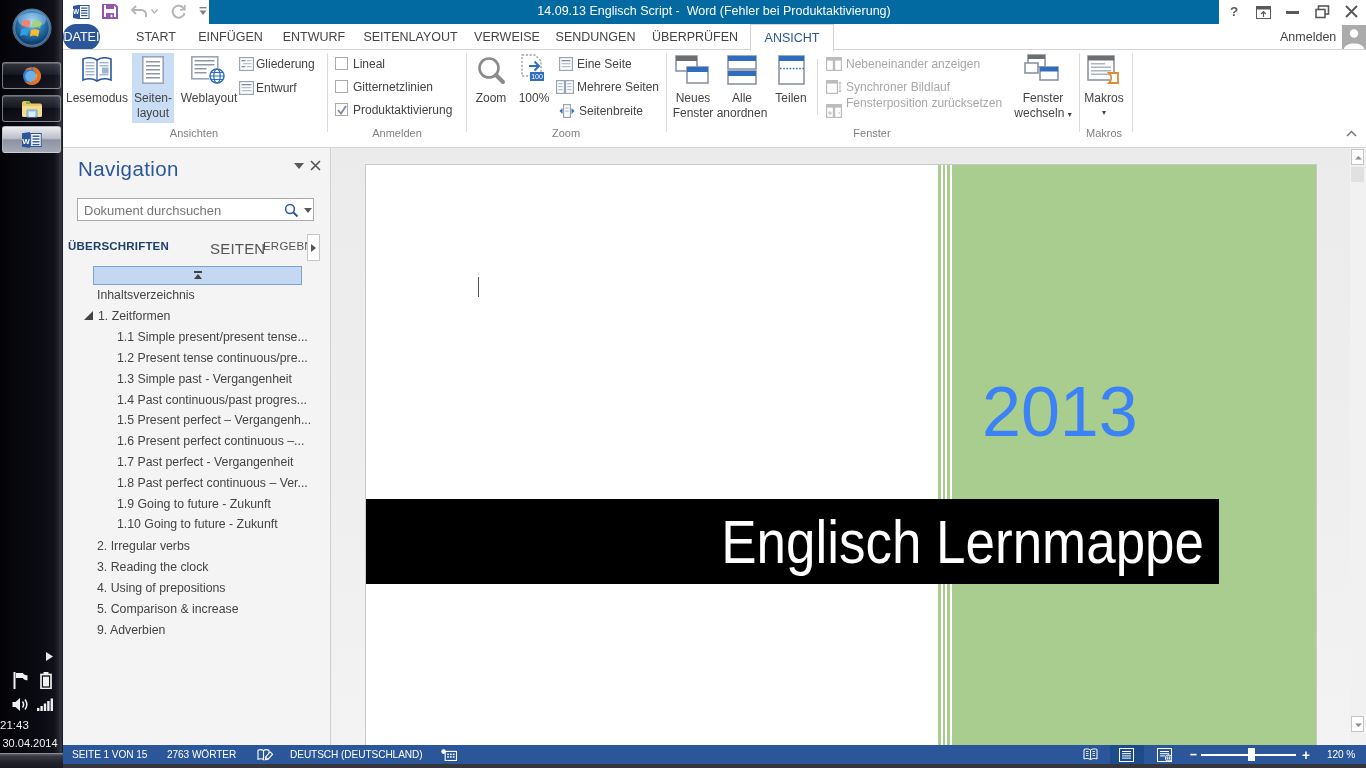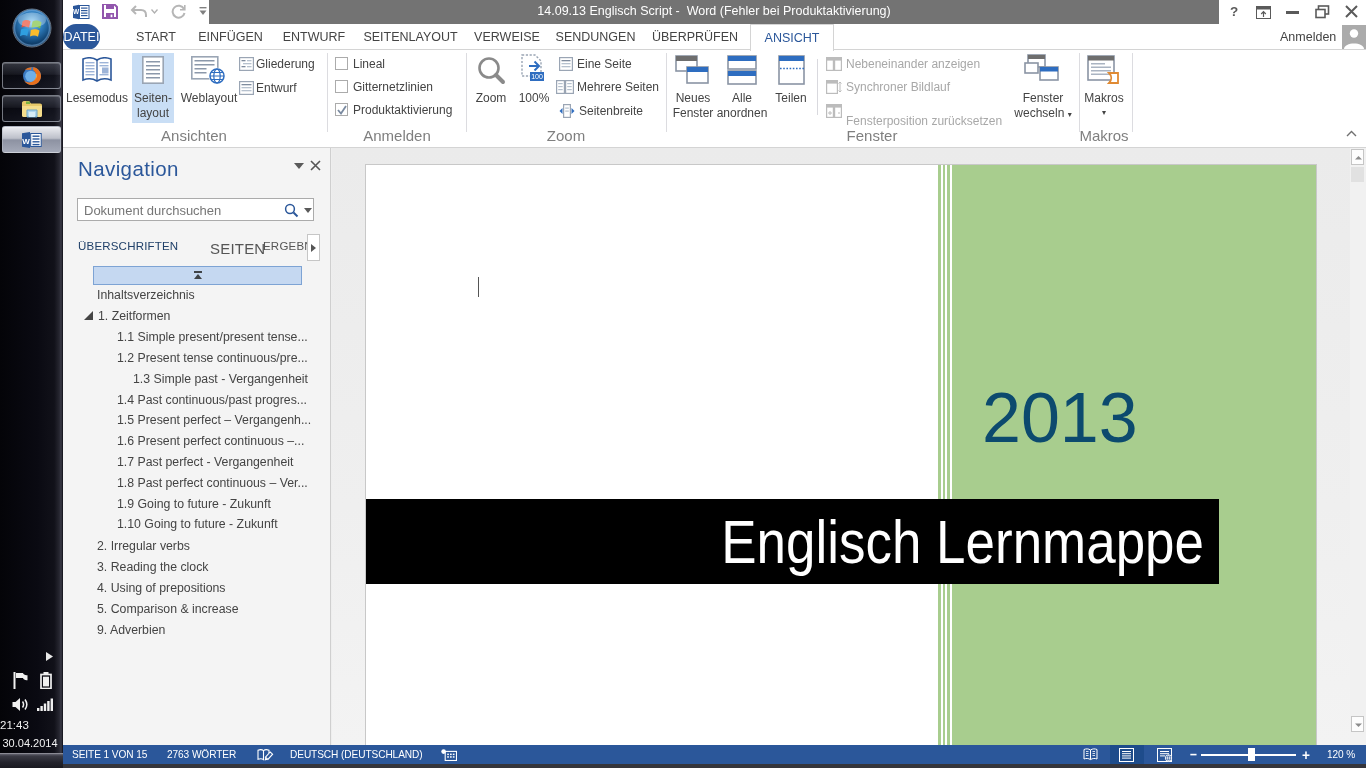--- a/index.html
+++ b/index.html
@@ -13,35 +13,35 @@
     border:1px solid rgba(185,190,200,.6);
     background:linear-gradient(180deg,rgba(115,120,135,.42) 0%,rgba(65,70,85,.28) 45%,rgba(20,23,35,.3) 50%,rgba(36,39,52,.4) 100%);
     box-shadow:inset 0 1px 0 rgba(255,255,255,.2);
   }
   .tbtn.active {
     background:linear-gradient(180deg,#ecedf1 0%,#bdc0ca 45%,#8d92a2 52%,#a4a9b8 100%);
   }
   .tbtn svg, .tbtn .cic { position:absolute; left:50%; top:50%; transform:translate(-50%,-50%); }
   #win { position:absolute; left:63px; top:0; width:1303px; height:768px; background:#fff; }
   #titlebar { position:absolute; left:0; top:0; width:1303px; height:24px; background:#fff; }
-  #redbar { position:absolute; left:146px; top:0; width:1010px; height:24px; background:#737373;
+  #redbar { position:absolute; left:146px; top:0; width:1010px; height:24px; background:#0369a1;
     color:#fff; font-size:12.5px; text-align:center; line-height:23px; }
   .winctl { position:absolute; top:0; height:24px; color:#5a5a5a; text-align:center; }
   #tabrow { position:absolute; left:0; top:24px; width:1303px; height:26px; background:#fff; }
   #tabline { position:absolute; left:0; top:49px; width:1303px; height:1px; background:#d4d4d4; }
   .tab { position:absolute; top:0; height:26px; line-height:27px; font-size:12.5px; color:#444;
     text-align:center; }
   #tab-datei { left:0; width:37px; background:#2b579a; color:#fff;border-radius:13px; }
   #tab-ansicht { left:687px; width:84px; background:#fff; border:1px solid #d4d4d4; border-bottom:none;
     color:#2b579a; height:27px; z-index:3; }
   #ribbon { position:absolute; left:0; top:50px; width:1303px; height:97px; background:#fff;
     font-size:12px; color:#444; }
   #ribborder { position:absolute; left:0; top:147px; width:1303px; height:1px; background:#d4d4d4; }
   .gsep { position:absolute; top:3px; height:79px; width:1px; background:#dcdce0; }
-  .glabel { position:absolute; top:77px; height:15px; font-size:15px; color:#7f7f7f; text-align:center; white-space:nowrap; }
+  .glabel { position:absolute; top:77px; height:15px; font-size:11px; color:#7f7f7f; text-align:center; white-space:nowrap; }
   .rtext { position:absolute; font-size:12px; color:#444; white-space:nowrap; line-height:15px; }
   .ctr { text-align:center; }
   .gray { color:#a8a8a8 !important; }
   .check { position:absolute; width:13px; height:13px; border:1px solid #ababab; background:#fff; }
   #content { position:absolute; left:0; top:148px; width:1303px; height:597px; background:#eeeeee; }
   #navpane { position:absolute; left:0; top:0; width:268px; height:597px;
     background:#f4f4f4; border-right:1px solid #cfcfcf; }
   #docarea { position:absolute; left:269px; top:0; width:1018px; height:597px; background:linear-gradient(180deg,#ebebeb 0%,#efefef 60%,#f3f3f3 100%); }
   #scroll { position:absolute; left:1287px; top:0; width:16px; height:597px; background:#f1f1f1; }
   .sbox { position:absolute; left:1px; width:13px; height:16px; background:#fdfdfd; border:1px solid #c5c5c5; }
@@ -353,21 +353,21 @@
       <path d="M14 2 V12 M12.5 3.5 L14 2 L15.5 3.5 M12.5 10.5 L14 12 L15.5 10.5" stroke="#bcbcbc" fill="none"></path>
     </svg>
     <div class="rtext gray" style="left:783px;top:30px">Synchroner Bildlauf</div>
     <svg class="abs" style="left:763px;top:54px" width="16" height="14" viewBox="0 0 16 14">
       <rect x="0.6" y="0.6" width="6.8" height="12.8" fill="#fff" stroke="#bcbcbc" stroke-width="1.2"></rect>
       <rect x="8.6" y="0.6" width="6.8" height="12.8" fill="#fff" stroke="#bcbcbc" stroke-width="1.2"></rect>
       <rect x="0.6" y="0.6" width="6.8" height="3" fill="#bcbcbc"></rect>
         <rect x="8.6" y="0.6" width="6.8" height="3" fill="#bcbcbc"></rect>
       <path d="M4 7 V11 M2 9 H6 M12 9 H14" stroke="#bcbcbc" stroke-width="1"></path>
     </svg>
-    <div class="rtext gray" style="left:783px;top:64px">Fensterposition zurücksetzen</div>
+    <div class="rtext gray" style="left:783px;top:46px">Fensterposition zurücksetzen</div>
     <svg class="abs" style="left:961px;top:4px" width="38" height="30" viewBox="0 0 38 30">
       <rect x="4" y="1" width="17" height="12" fill="#fff" stroke="#8a94a4" stroke-width="1.6"></rect>
       <rect x="4" y="1" width="17" height="4" fill="#6e6e6e"></rect>
       <rect x="1" y="9" width="13" height="10" fill="#fff" stroke="#8a94a4" stroke-width="1.6"></rect>
       <rect x="16" y="13" width="18" height="13" fill="#fff" stroke="#8a94a4" stroke-width="1.6"></rect>
       <rect x="16" y="13" width="18" height="4.5" fill="#2e6dc0"></rect>
     </svg>
     <div class="rtext ctr" style="left:938px;top:41px;width:84px">Fenster</div>
     <div class="rtext ctr" style="left:938px;top:56px;width:84px">wechseln <span style="font-size:8px">▾</span></div>
     <svg class="abs" style="left:1024px;top:5px" width="35" height="30" viewBox="0 0 35 30">
@@ -387,21 +387,21 @@
   </div>
   <div id="ribborder"></div>
   <div id="content">
     <div id="docarea">
       <div id="page">
         <div class="abs" style="left:572px;top:0;width:378px;height:580px;background:#a8cd8e"></div>
         <div class="abs" style="left:575px;top:0;width:2px;height:580px;background:#fff"></div>
         <div class="abs" style="left:579px;top:0;width:2px;height:580px;background:#fff"></div>
         <div class="abs" style="left:584px;top:0;width:2px;height:580px;background:#fff"></div>
         <div class="abs" style="left:112px;top:112px;width:1px;height:20px;background:#555"></div>
-        <div class="abs" style="left:616px;top:207px;width:380px;height:80px;color:#0c4a6e;font-size:70px;margin-top:6px;">2013</div>
+        <div class="abs" style="left:616px;top:207px;width:380px;height:80px;color:#3b82f6;font-size:70px;">2013</div>
         <div class="abs" style="left:0;top:334px;width:853px;height:85px;background:#000;"></div>
         <div class="abs" style="left:0;top:334px;width:838px;height:85px;color:#fff;font-size:62px;text-align:right;line-height:85px;transform:scaleX(0.854);transform-origin:100% 50%;">Englisch Lernmappe</div>
       </div>
     </div>
     <div id="navpane">
       <div class="abs" style="left:15px;top:9px;font-size:20.5px;letter-spacing:.4px;color:#2b579a">Navigation</div>
       <svg class="abs" style="left:231px;top:15px" width="10" height="6" viewBox="0 0 10 6">
           <path d="M0 0 L5 6 L10 0 Z" fill="#5a5a5a"></path>
         </svg>
       <svg class="abs" style="left:247px;top:12px" width="11" height="11" viewBox="0 0 11 11">
@@ -410,42 +410,42 @@
       <div class="abs" style="left:14px;top:50px;width:237px;height:23px;background:#fff;border:1px solid #ababab">
         <div class="abs" style="left:6px;top:3.5px;font-size:13px;color:#767676">Dokument durchsuchen</div>
         <svg class="abs" style="left:206px;top:4px" width="15" height="15" viewBox="0 0 15 15">
           <circle cx="6" cy="6" r="4.4" fill="none" stroke="#2b579a" stroke-width="1.5"></circle>
           <path d="M9.5 9.5 L13.5 13.5" stroke="#2b579a" stroke-width="2"></path>
         </svg>
         <svg class="abs" style="left:226px;top:9px" width="8" height="5" viewBox="0 0 8 5">
             <path d="M0 0 L4 5 L8 0 Z" fill="#5a5a5a"></path>
           </svg>
       </div>
-      <div class="abs" style="left:15px;top:92px;font-size:11.5px;font-weight:normal;color:#204069;letter-spacing:.2px">ÜBERSCHRIFTEN</div>
+      <div class="abs" style="left:5px;top:92px;font-size:11.5px;font-weight:bold;color:#204069;letter-spacing:.2px">ÜBERSCHRIFTEN</div>
       <div class="abs" style="left:147px;top:92px;font-size:15px;color:#555;letter-spacing:.2px">SEITEN</div>
       <div class="abs" style="left:200px;top:92px;width:44px;overflow:hidden;font-size:11.5px;color:#555;letter-spacing:.2px">ERGEBNI</div>
       <div class="abs" style="left:244px;top:86px;width:13px;height:27px;background:#fff;border:1px solid #c6c6c6">
         <svg class="abs" style="left:3px;top:9px" width="5" height="8" viewBox="0 0 5 8">
             <path d="M0 0 L5 4 L0 8 Z" fill="#555"></path>
           </svg>
       </div>
       <div class="abs" style="left:30px;top:118px;width:209px;height:19px;background:#c5d8f1;border:1px solid #7da3d4">
         <div class="abs" style="left:100px;top:4px;width:8px;height:1.5px;background:#3f4347"></div>
         <svg class="abs" style="left:100px;top:7px" width="8" height="5" viewBox="0 0 8 5">
             <path d="M4 0 L8 5 L0 5 Z" fill="#3f4347"></path>
           </svg>
       </div>
       <div class="navitem" style="left:34px;top:140px">Inhaltsverzeichnis</div>
       <svg class="abs" style="left:21px;top:163px" width="9" height="9" viewBox="0 0 9 9">
           <path d="M9 0 V9 H0 Z" fill="#444"></path>
         </svg>
       <div class="navitem" style="left:35px;top:161px">1. Zeitformen</div>
       <div class="navitem" style="left:54px;top:182px">1.1 Simple present/present tense...</div>
       <div class="navitem" style="left:54px;top:203px">1.2 Present tense continuous/pre...</div>
-      <div class="navitem" style="left:70px;top:224px">1.3 Simple past - Vergangenheit</div>
+      <div class="navitem" style="left:54px;top:224px">1.3 Simple past - Vergangenheit</div>
       <div class="navitem" style="left:54px;top:245px">1.4 Past continuous/past progres...</div>
       <div class="navitem" style="left:54px;top:265px">1.5 Present perfect – Vergangenh...</div>
       <div class="navitem" style="left:54px;top:286px">1.6 Present perfect continuous –...</div>
       <div class="navitem" style="left:54px;top:307px">1.7 Past perfect - Vergangenheit</div>
       <div class="navitem" style="left:54px;top:328px">1.8 Past perfect continuous – Ver...</div>
       <div class="navitem" style="left:54px;top:349px">1.9 Going to future - Zukunft</div>
       <div class="navitem" style="left:54px;top:369px">1.10 Going to future - Zukunft</div>
       <div class="navitem" style="left:34px;top:391px">2. Irregular verbs</div>
       <div class="navitem" style="left:34px;top:412px">3. Reading the clock</div>
       <div class="navitem" style="left:34px;top:433px">4. Using of prepositions</div>

